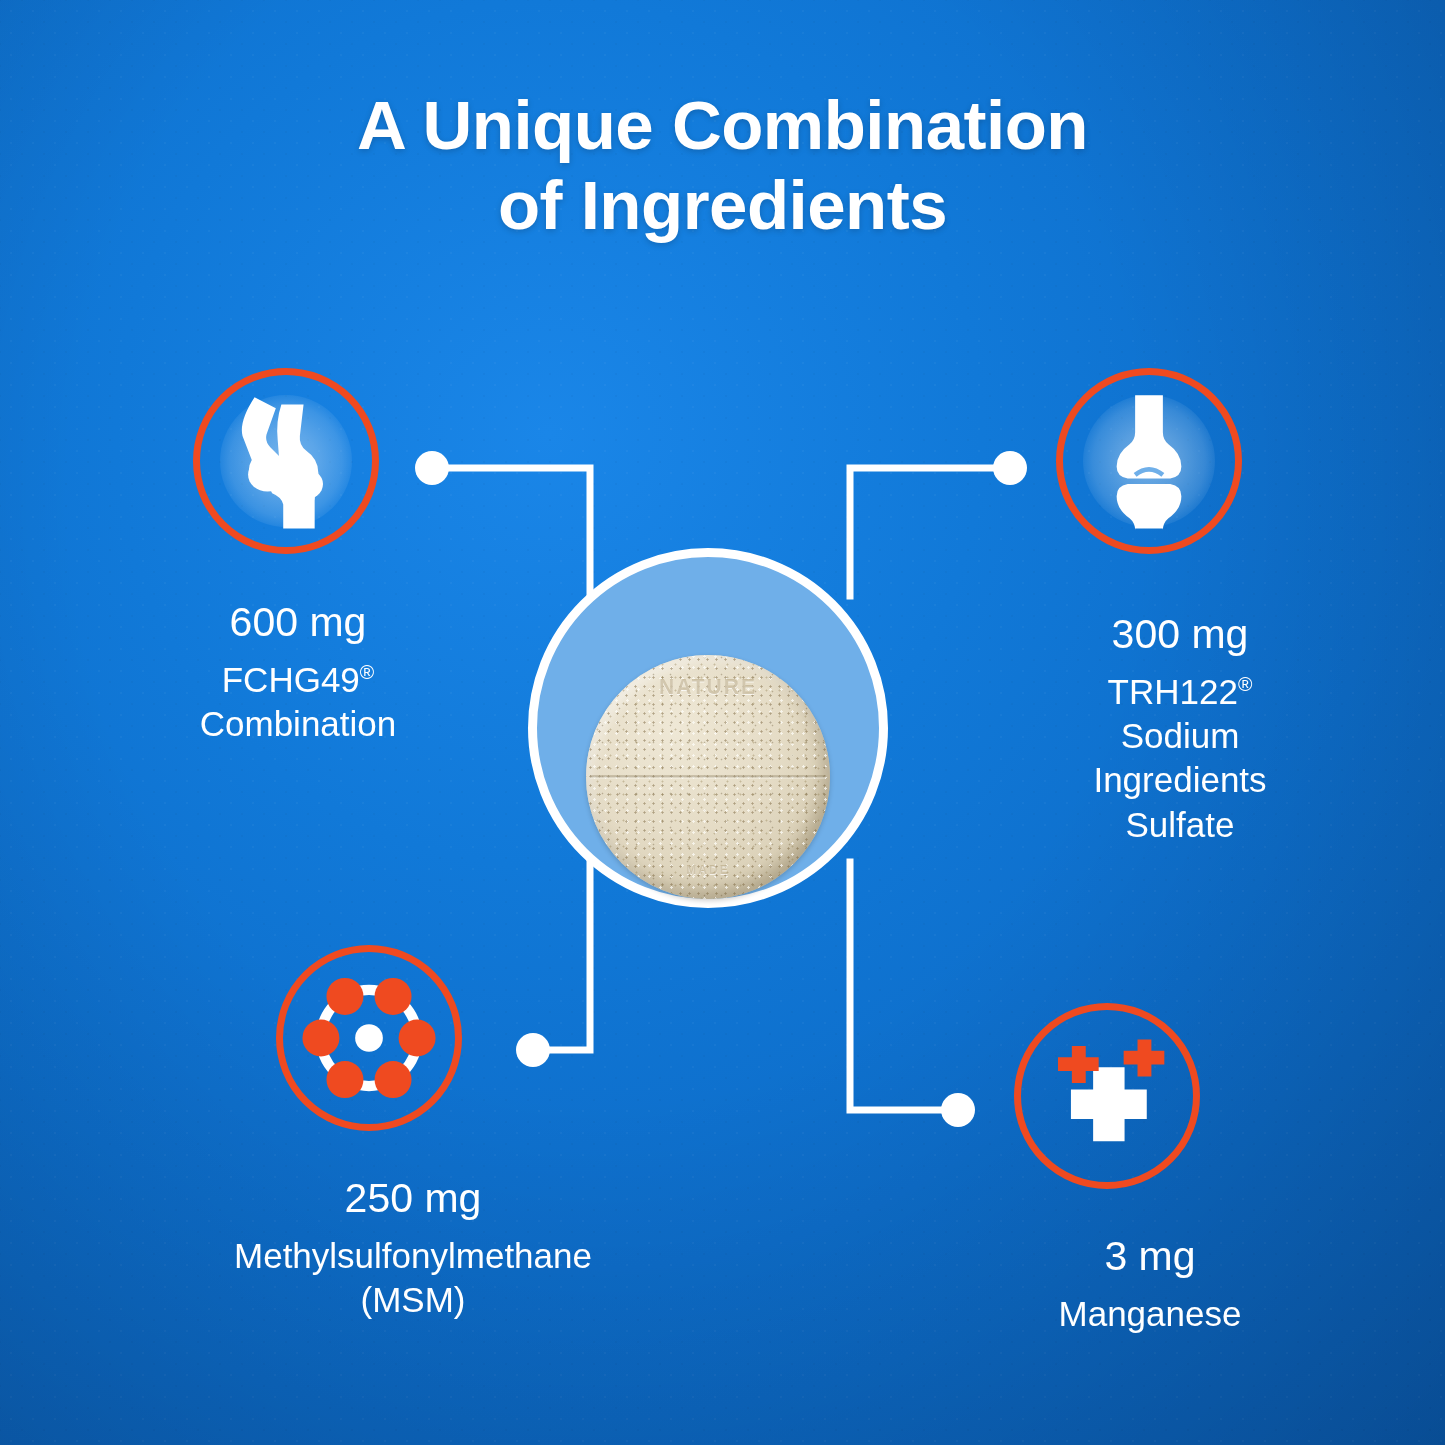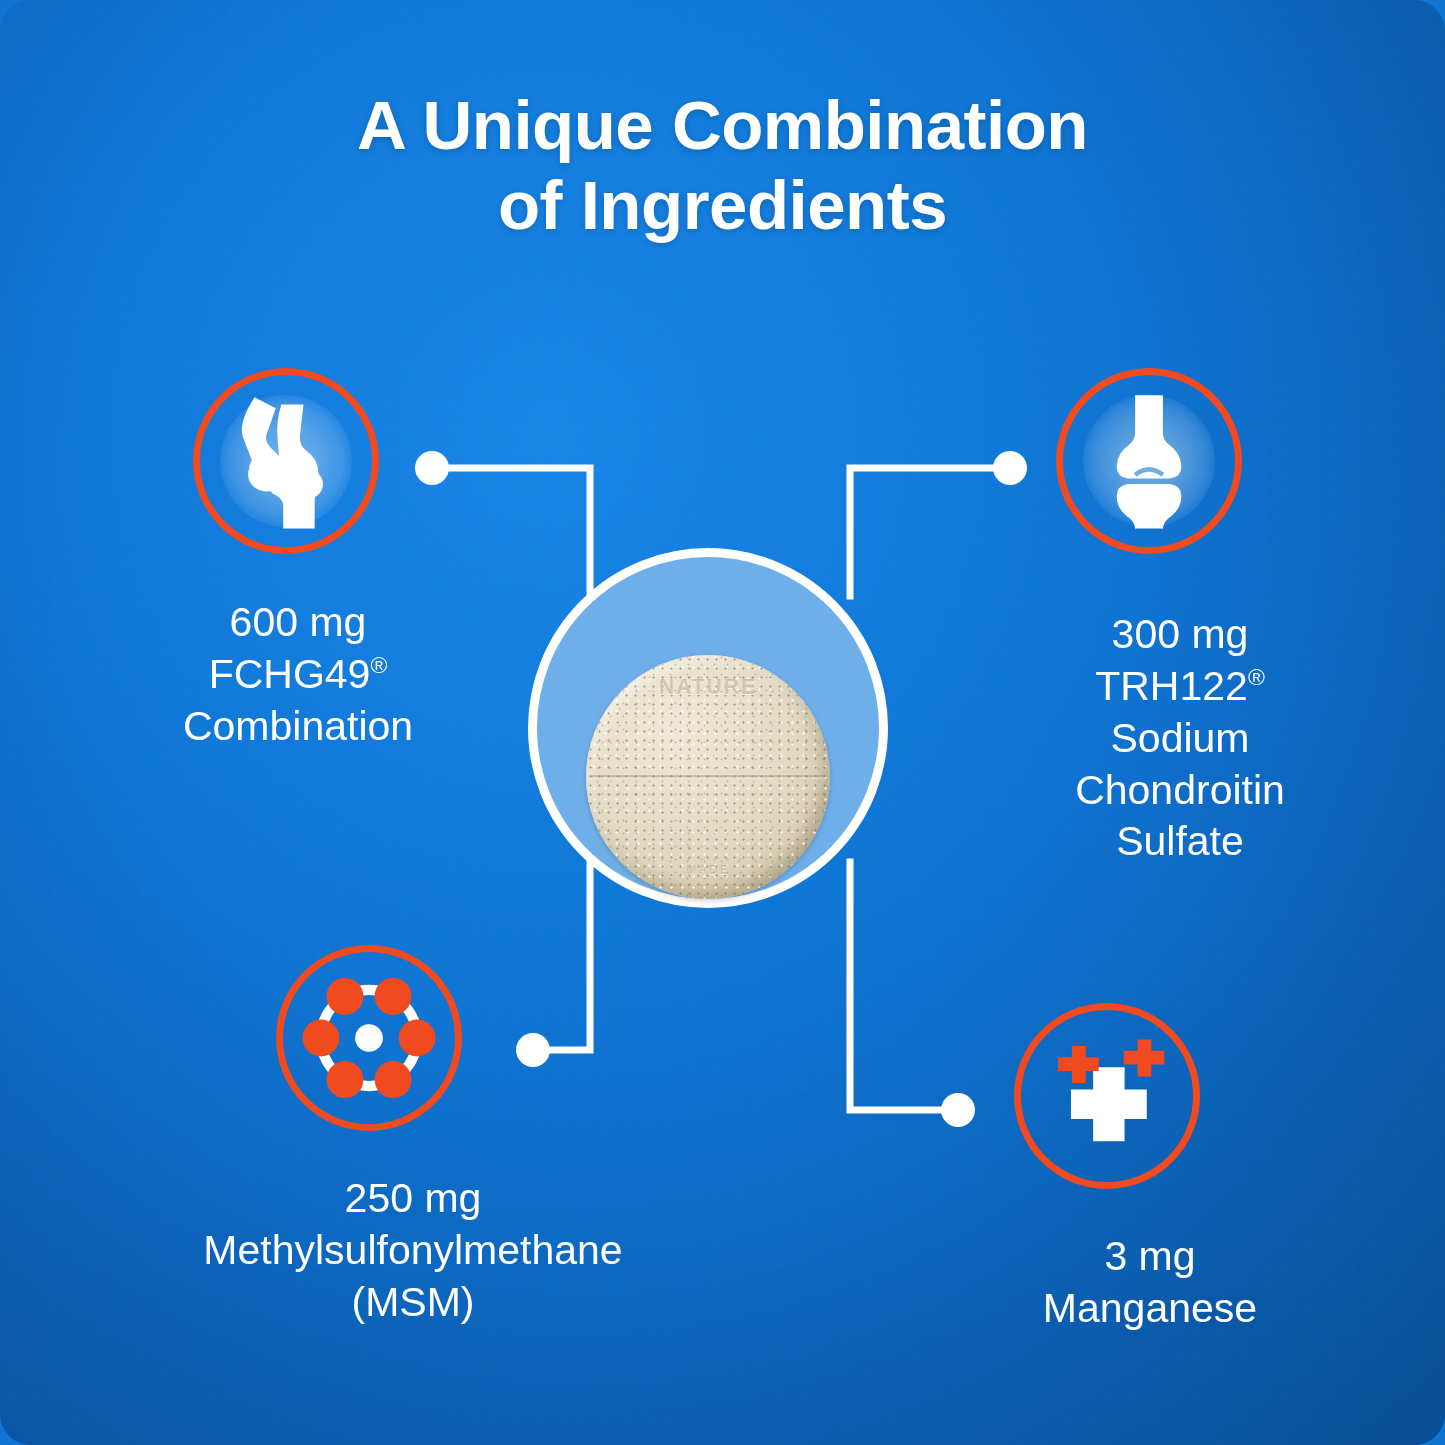--- a/index.html
+++ b/index.html
@@ -6,21 +6,20 @@
   body{
     width:1445px;height:1445px;overflow:hidden;
     font-family:"Liberation Sans","DejaVu Sans",sans-serif;
     background:#0f74d2;
   }
   .stage{
     position:relative;width:1445px;height:1445px;
     background:
       radial-gradient(circle at 38% 30%, #1a86e8 0%, #1179d8 32%, #0d6cc8 62%, #0a5bb0 100%);
     overflow:hidden;
-    border-radius:31px;
   }
   
   .texture{
     position:absolute;inset:0;
     background-image:
       radial-gradient(circle, rgba(255,255,255,.035) 1.2px, rgba(0,0,0,0) 1.6px),
       radial-gradient(circle, rgba(0,0,0,.028) 1.2px, rgba(0,0,0,0) 1.6px);
     background-size:22px 22px, 22px 22px;
     background-position:0 0, 11px 11px;
     pointer-events:none;
@@ -95,21 +94,21 @@
     color:rgba(186,170,134,.62);font-weight:bold;letter-spacing:2px;
     text-shadow:0 1px 0 rgba(255,255,255,.7);
     pointer-events:none;user-select:none;
   }
   .emboss-top{top:20px;font-size:21px;transform:scaleY(1.05);}
   .emboss-bottom{bottom:22px;font-size:12px;}
 
   
   .label{position:absolute;color:#ffffff;text-align:center;}
   .label .amt{font-size:41px;font-weight:normal;line-height:1.30;}
-  .label .lines{font-size:41px;line-height:1.26;font-weight:normal;}
+  .label .lines{font-size:35px;line-height:1.26;font-weight:normal;margin-top:9px;}
   .label .lines div{white-space:nowrap;}
   sup{font-size:.56em;vertical-align:super;line-height:0;}
 
   .label-tl{left:63px;top:596px;width:470px;}
   .label-tr{left:980px;top:608px;width:400px;}
   .label-bl{left:58px;top:1172px;width:710px;}
   .label-br{left:920px;top:1230px;width:460px;}
 </style>
 </head>
 <body>
@@ -213,21 +212,21 @@
       <div><span>FCHG49</span><sup>®</sup></div>
       <div>Combination</div>
     </div>
   </div>
 
   <div class="label label-tr">
     <div class="amt">300 mg</div>
     <div class="lines">
       <div><span>TRH122</span><sup>®</sup></div>
       <div>Sodium</div>
-      <div>Chondroitin</div>
+      <div>Ingredients</div>
       <div>Sulfate</div>
     </div>
   </div>
 
   <div class="label label-bl">
     <div class="amt">250 mg</div>
     <div class="lines">
       <div>Methylsulfonylmethane</div>
       <div>(MSM)</div>
     </div>

